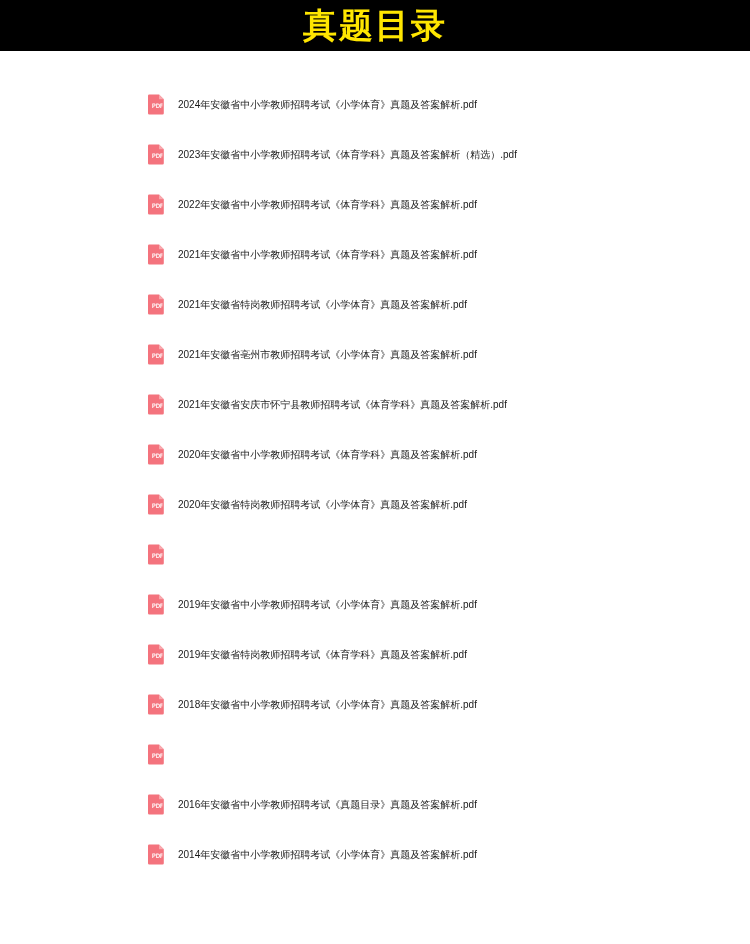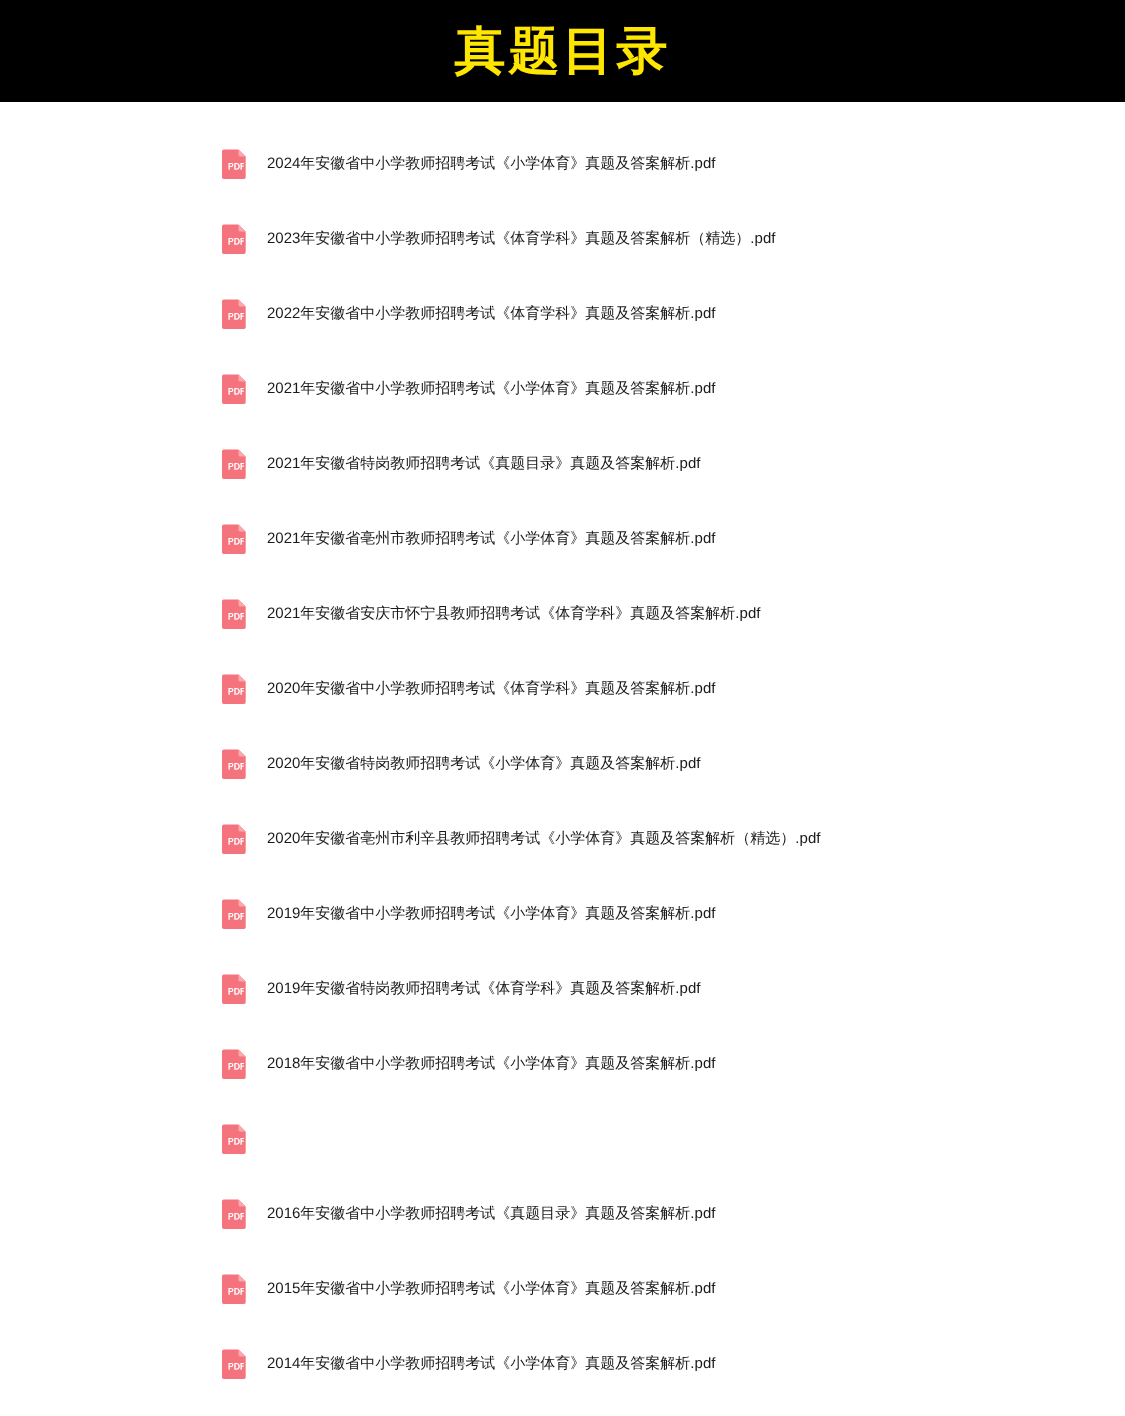--- a/index.html
+++ b/index.html
@@ -12,25 +12,25 @@
     min-height: 944px;
     font-family: "Liberation Sans", "DejaVu Sans", sans-serif;
     -webkit-font-smoothing: antialiased;
   }
   .page {
     width: 750px;
     position: relative;
   }
   .header-banner {
     background: #000000;
-    height: 68px;
+    height: 51px;
     display: flex;
     align-items: center;
     justify-content: center;
-    margin: 0 0 16px 0;
+    margin: 0 0 28px 0;
   }
   .header-title {
     color: #ffe600;
     font-size: 34px;
     font-weight: bold;
     letter-spacing: 2px;
     font-family: "DejaVu Sans", "Liberation Sans", sans-serif;
   }
   .file-list {
     margin: 0;
@@ -115,34 +115,34 @@
   <li class="file-item">
     <span class="pdf-icon">
       <svg width="17" height="21" viewBox="0 0 17 21" xmlns="http://www.w3.org/2000/svg">
         <path d="M1.2 0.6 H11 L15.8 5.3 V19.2 A1.2 1.2 0 0 1 14.6 20.4 H1.2 A1.2 1.2 0 0 1 0 19.2 V1.8 A1.2 1.2 0 0 1 1.2 0.6 Z" fill="#f4737d"></path>
         <path d="M11 0.6 L15.8 5.3 H11.9 A0.9 0.9 0 0 1 11 4.4 Z" fill="#f9a8ae"></path>
         <path d="M4.3 9.6 h1.7 c1 0 1.6 0.5 1.6 1.4 0 0.9 -0.6 1.4 -1.6 1.4 h-0.8 v1.7 h-0.9 z m0.9 0.75 v1.3 h0.7 c0.5 0 0.8 -0.2 0.8 -0.65 0 -0.45 -0.3 -0.65 -0.8 -0.65 z" fill="#ffffff"></path>
         <path d="M8.2 9.6 h1.5 c1.4 0 2.2 0.85 2.2 2.25 0 1.4 -0.8 2.25 -2.2 2.25 h-1.5 z m0.9 0.78 v2.94 h0.55 c0.85 0 1.3 -0.5 1.3 -1.47 0 -0.97 -0.45 -1.47 -1.3 -1.47 z" fill="#ffffff"></path>
         <path d="M12.3 9.6 h2.3 v0.78 h-1.4 v1.02 h1.3 v0.78 h-1.3 v1.92 h-0.9 z" fill="#ffffff"></path>
       </svg>
     </span>
-    <span class="file-label">2021年安徽省中小学教师招聘考试《小学体育》真题及答案解析.pdf</span>
-  </li>
-
-  <li class="file-item">
-    <span class="pdf-icon">
-      <svg width="17" height="21" viewBox="0 0 17 21" xmlns="http://www.w3.org/2000/svg">
-        <path d="M1.2 0.6 H11 L15.8 5.3 V19.2 A1.2 1.2 0 0 1 14.6 20.4 H1.2 A1.2 1.2 0 0 1 0 19.2 V1.8 A1.2 1.2 0 0 1 1.2 0.6 Z" fill="#f4737d"></path>
-        <path d="M11 0.6 L15.8 5.3 H11.9 A0.9 0.9 0 0 1 11 4.4 Z" fill="#f9a8ae"></path>
-        <path d="M4.3 9.6 h1.7 c1 0 1.6 0.5 1.6 1.4 0 0.9 -0.6 1.4 -1.6 1.4 h-0.8 v1.7 h-0.9 z m0.9 0.75 v1.3 h0.7 c0.5 0 0.8 -0.2 0.8 -0.65 0 -0.45 -0.3 -0.65 -0.8 -0.65 z" fill="#ffffff"></path>
-        <path d="M8.2 9.6 h1.5 c1.4 0 2.2 0.85 2.2 2.25 0 1.4 -0.8 2.25 -2.2 2.25 h-1.5 z m0.9 0.78 v2.94 h0.55 c0.85 0 1.3 -0.5 1.3 -1.47 0 -0.97 -0.45 -1.47 -1.3 -1.47 z" fill="#ffffff"></path>
-        <path d="M12.3 9.6 h2.3 v0.78 h-1.4 v1.02 h1.3 v0.78 h-1.3 v1.92 h-0.9 z" fill="#ffffff"></path>
-      </svg>
-    </span>
-    <span class="file-label">2021年安徽省特岗教师招聘考试《真题目录》真题及答案解析.pdf</span>
+    <span class="file-label">2021年安徽省中小学教师招聘考试《体育学科》真题及答案解析.pdf</span>
+  </li>
+
+  <li class="file-item">
+    <span class="pdf-icon">
+      <svg width="17" height="21" viewBox="0 0 17 21" xmlns="http://www.w3.org/2000/svg">
+        <path d="M1.2 0.6 H11 L15.8 5.3 V19.2 A1.2 1.2 0 0 1 14.6 20.4 H1.2 A1.2 1.2 0 0 1 0 19.2 V1.8 A1.2 1.2 0 0 1 1.2 0.6 Z" fill="#f4737d"></path>
+        <path d="M11 0.6 L15.8 5.3 H11.9 A0.9 0.9 0 0 1 11 4.4 Z" fill="#f9a8ae"></path>
+        <path d="M4.3 9.6 h1.7 c1 0 1.6 0.5 1.6 1.4 0 0.9 -0.6 1.4 -1.6 1.4 h-0.8 v1.7 h-0.9 z m0.9 0.75 v1.3 h0.7 c0.5 0 0.8 -0.2 0.8 -0.65 0 -0.45 -0.3 -0.65 -0.8 -0.65 z" fill="#ffffff"></path>
+        <path d="M8.2 9.6 h1.5 c1.4 0 2.2 0.85 2.2 2.25 0 1.4 -0.8 2.25 -2.2 2.25 h-1.5 z m0.9 0.78 v2.94 h0.55 c0.85 0 1.3 -0.5 1.3 -1.47 0 -0.97 -0.45 -1.47 -1.3 -1.47 z" fill="#ffffff"></path>
+        <path d="M12.3 9.6 h2.3 v0.78 h-1.4 v1.02 h1.3 v0.78 h-1.3 v1.92 h-0.9 z" fill="#ffffff"></path>
+      </svg>
+    </span>
+    <span class="file-label">2021年安徽省特岗教师招聘考试《小学体育》真题及答案解析.pdf</span>
   </li>
 
   <li class="file-item">
     <span class="pdf-icon">
       <svg width="17" height="21" viewBox="0 0 17 21" xmlns="http://www.w3.org/2000/svg">
         <path d="M1.2 0.6 H11 L15.8 5.3 V19.2 A1.2 1.2 0 0 1 14.6 20.4 H1.2 A1.2 1.2 0 0 1 0 19.2 V1.8 A1.2 1.2 0 0 1 1.2 0.6 Z" fill="#f4737d"></path>
         <path d="M11 0.6 L15.8 5.3 H11.9 A0.9 0.9 0 0 1 11 4.4 Z" fill="#f9a8ae"></path>
         <path d="M4.3 9.6 h1.7 c1 0 1.6 0.5 1.6 1.4 0 0.9 -0.6 1.4 -1.6 1.4 h-0.8 v1.7 h-0.9 z m0.9 0.75 v1.3 h0.7 c0.5 0 0.8 -0.2 0.8 -0.65 0 -0.45 -0.3 -0.65 -0.8 -0.65 z" fill="#ffffff"></path>
         <path d="M8.2 9.6 h1.5 c1.4 0 2.2 0.85 2.2 2.25 0 1.4 -0.8 2.25 -2.2 2.25 h-1.5 z m0.9 0.78 v2.94 h0.55 c0.85 0 1.3 -0.5 1.3 -1.47 0 -0.97 -0.45 -1.47 -1.3 -1.47 z" fill="#ffffff"></path>
         <path d="M12.3 9.6 h2.3 v0.78 h-1.4 v1.02 h1.3 v0.78 h-1.3 v1.92 h-0.9 z" fill="#ffffff"></path>
@@ -193,21 +193,20 @@
   <li class="file-item">
     <span class="pdf-icon">
       <svg width="17" height="21" viewBox="0 0 17 21" xmlns="http://www.w3.org/2000/svg">
         <path d="M1.2 0.6 H11 L15.8 5.3 V19.2 A1.2 1.2 0 0 1 14.6 20.4 H1.2 A1.2 1.2 0 0 1 0 19.2 V1.8 A1.2 1.2 0 0 1 1.2 0.6 Z" fill="#f4737d"></path>
         <path d="M11 0.6 L15.8 5.3 H11.9 A0.9 0.9 0 0 1 11 4.4 Z" fill="#f9a8ae"></path>
         <path d="M4.3 9.6 h1.7 c1 0 1.6 0.5 1.6 1.4 0 0.9 -0.6 1.4 -1.6 1.4 h-0.8 v1.7 h-0.9 z m0.9 0.75 v1.3 h0.7 c0.5 0 0.8 -0.2 0.8 -0.65 0 -0.45 -0.3 -0.65 -0.8 -0.65 z" fill="#ffffff"></path>
         <path d="M8.2 9.6 h1.5 c1.4 0 2.2 0.85 2.2 2.25 0 1.4 -0.8 2.25 -2.2 2.25 h-1.5 z m0.9 0.78 v2.94 h0.55 c0.85 0 1.3 -0.5 1.3 -1.47 0 -0.97 -0.45 -1.47 -1.3 -1.47 z" fill="#ffffff"></path>
         <path d="M12.3 9.6 h2.3 v0.78 h-1.4 v1.02 h1.3 v0.78 h-1.3 v1.92 h-0.9 z" fill="#ffffff"></path>
       </svg>
     </span>
-    <span class="file-label">2020年安徽省亳州市利辛县教师招聘考试《小学体育》真题及答案解析（精选）.pdf</span>
   </li>
 
   <li class="file-item">
     <span class="pdf-icon">
       <svg width="17" height="21" viewBox="0 0 17 21" xmlns="http://www.w3.org/2000/svg">
         <path d="M1.2 0.6 H11 L15.8 5.3 V19.2 A1.2 1.2 0 0 1 14.6 20.4 H1.2 A1.2 1.2 0 0 1 0 19.2 V1.8 A1.2 1.2 0 0 1 1.2 0.6 Z" fill="#f4737d"></path>
         <path d="M11 0.6 L15.8 5.3 H11.9 A0.9 0.9 0 0 1 11 4.4 Z" fill="#f9a8ae"></path>
         <path d="M4.3 9.6 h1.7 c1 0 1.6 0.5 1.6 1.4 0 0.9 -0.6 1.4 -1.6 1.4 h-0.8 v1.7 h-0.9 z m0.9 0.75 v1.3 h0.7 c0.5 0 0.8 -0.2 0.8 -0.65 0 -0.45 -0.3 -0.65 -0.8 -0.65 z" fill="#ffffff"></path>
         <path d="M8.2 9.6 h1.5 c1.4 0 2.2 0.85 2.2 2.25 0 1.4 -0.8 2.25 -2.2 2.25 h-1.5 z m0.9 0.78 v2.94 h0.55 c0.85 0 1.3 -0.5 1.3 -1.47 0 -0.97 -0.45 -1.47 -1.3 -1.47 z" fill="#ffffff"></path>
         <path d="M12.3 9.6 h2.3 v0.78 h-1.4 v1.02 h1.3 v0.78 h-1.3 v1.92 h-0.9 z" fill="#ffffff"></path>
@@ -260,32 +259,20 @@
         <path d="M1.2 0.6 H11 L15.8 5.3 V19.2 A1.2 1.2 0 0 1 14.6 20.4 H1.2 A1.2 1.2 0 0 1 0 19.2 V1.8 A1.2 1.2 0 0 1 1.2 0.6 Z" fill="#f4737d"></path>
         <path d="M11 0.6 L15.8 5.3 H11.9 A0.9 0.9 0 0 1 11 4.4 Z" fill="#f9a8ae"></path>
         <path d="M4.3 9.6 h1.7 c1 0 1.6 0.5 1.6 1.4 0 0.9 -0.6 1.4 -1.6 1.4 h-0.8 v1.7 h-0.9 z m0.9 0.75 v1.3 h0.7 c0.5 0 0.8 -0.2 0.8 -0.65 0 -0.45 -0.3 -0.65 -0.8 -0.65 z" fill="#ffffff"></path>
         <path d="M8.2 9.6 h1.5 c1.4 0 2.2 0.85 2.2 2.25 0 1.4 -0.8 2.25 -2.2 2.25 h-1.5 z m0.9 0.78 v2.94 h0.55 c0.85 0 1.3 -0.5 1.3 -1.47 0 -0.97 -0.45 -1.47 -1.3 -1.47 z" fill="#ffffff"></path>
         <path d="M12.3 9.6 h2.3 v0.78 h-1.4 v1.02 h1.3 v0.78 h-1.3 v1.92 h-0.9 z" fill="#ffffff"></path>
       </svg>
     </span>
     <span class="file-label">2016年安徽省中小学教师招聘考试《真题目录》真题及答案解析.pdf</span>
   </li>
 
-  <li class="file-item">
-    <span class="pdf-icon">
-      <svg width="17" height="21" viewBox="0 0 17 21" xmlns="http://www.w3.org/2000/svg">
-        <path d="M1.2 0.6 H11 L15.8 5.3 V19.2 A1.2 1.2 0 0 1 14.6 20.4 H1.2 A1.2 1.2 0 0 1 0 19.2 V1.8 A1.2 1.2 0 0 1 1.2 0.6 Z" fill="#f4737d"></path>
-        <path d="M11 0.6 L15.8 5.3 H11.9 A0.9 0.9 0 0 1 11 4.4 Z" fill="#f9a8ae"></path>
-        <path d="M4.3 9.6 h1.7 c1 0 1.6 0.5 1.6 1.4 0 0.9 -0.6 1.4 -1.6 1.4 h-0.8 v1.7 h-0.9 z m0.9 0.75 v1.3 h0.7 c0.5 0 0.8 -0.2 0.8 -0.65 0 -0.45 -0.3 -0.65 -0.8 -0.65 z" fill="#ffffff"></path>
-        <path d="M8.2 9.6 h1.5 c1.4 0 2.2 0.85 2.2 2.25 0 1.4 -0.8 2.25 -2.2 2.25 h-1.5 z m0.9 0.78 v2.94 h0.55 c0.85 0 1.3 -0.5 1.3 -1.47 0 -0.97 -0.45 -1.47 -1.3 -1.47 z" fill="#ffffff"></path>
-        <path d="M12.3 9.6 h2.3 v0.78 h-1.4 v1.02 h1.3 v0.78 h-1.3 v1.92 h-0.9 z" fill="#ffffff"></path>
-      </svg>
-    </span>
-    <span class="file-label">2015年安徽省中小学教师招聘考试《小学体育》真题及答案解析.pdf</span>
-  </li>
 
   <li class="file-item">
     <span class="pdf-icon">
       <svg width="17" height="21" viewBox="0 0 17 21" xmlns="http://www.w3.org/2000/svg">
         <path d="M1.2 0.6 H11 L15.8 5.3 V19.2 A1.2 1.2 0 0 1 14.6 20.4 H1.2 A1.2 1.2 0 0 1 0 19.2 V1.8 A1.2 1.2 0 0 1 1.2 0.6 Z" fill="#f4737d"></path>
         <path d="M11 0.6 L15.8 5.3 H11.9 A0.9 0.9 0 0 1 11 4.4 Z" fill="#f9a8ae"></path>
         <path d="M4.3 9.6 h1.7 c1 0 1.6 0.5 1.6 1.4 0 0.9 -0.6 1.4 -1.6 1.4 h-0.8 v1.7 h-0.9 z m0.9 0.75 v1.3 h0.7 c0.5 0 0.8 -0.2 0.8 -0.65 0 -0.45 -0.3 -0.65 -0.8 -0.65 z" fill="#ffffff"></path>
         <path d="M8.2 9.6 h1.5 c1.4 0 2.2 0.85 2.2 2.25 0 1.4 -0.8 2.25 -2.2 2.25 h-1.5 z m0.9 0.78 v2.94 h0.55 c0.85 0 1.3 -0.5 1.3 -1.47 0 -0.97 -0.45 -1.47 -1.3 -1.47 z" fill="#ffffff"></path>
         <path d="M12.3 9.6 h2.3 v0.78 h-1.4 v1.02 h1.3 v0.78 h-1.3 v1.92 h-0.9 z" fill="#ffffff"></path>
       </svg>

